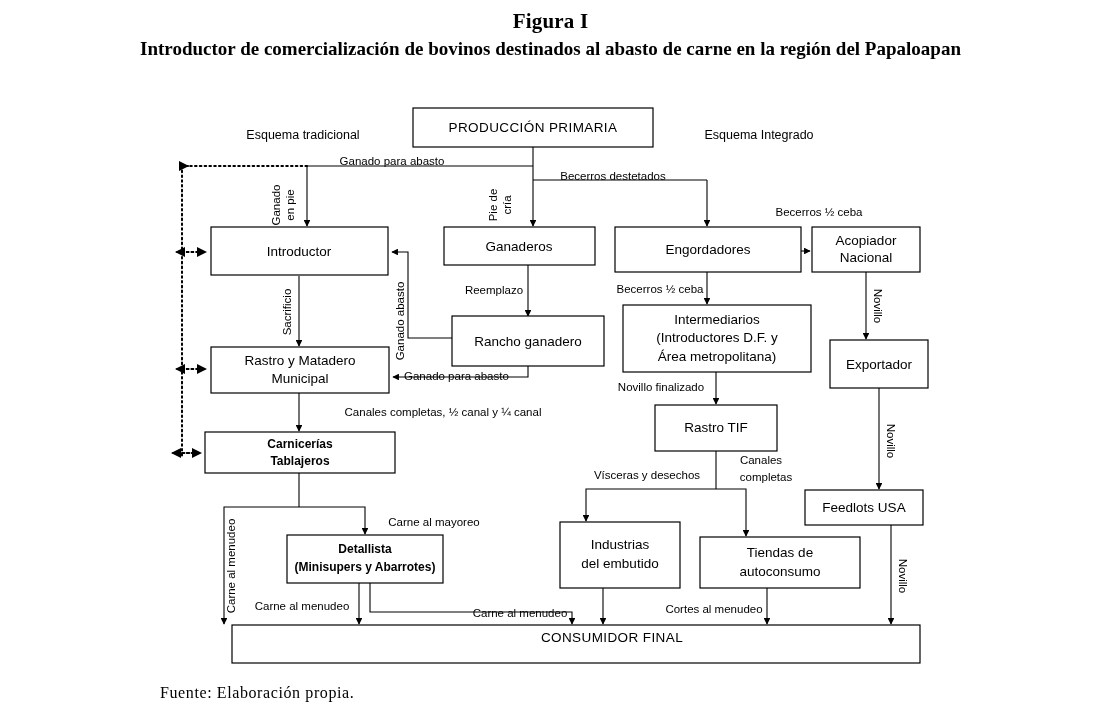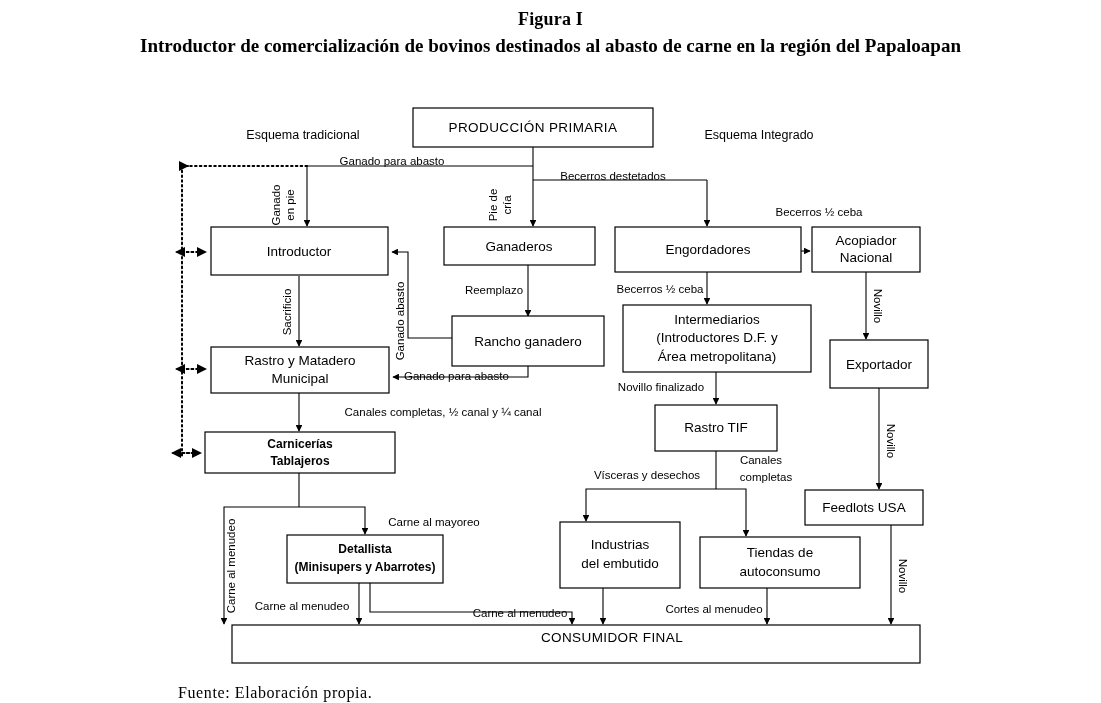--- a/index.html
+++ b/index.html
@@ -17,37 +17,37 @@
   }
   #page {
     position: relative;
     width: 1101px;
     height: 703px;
   }
   .fig-title {
     text-align: center;
     font-family: "Liberation Serif", serif;
     font-weight: bold;
-    font-size: 18px;
+    font-size: 21px;
     letter-spacing: 0.2px;
     margin: 8px 0 0 0;
     line-height: 1.25;
   }
   .fig-subtitle {
     text-align: center;
     font-family: "Liberation Serif", serif;
     font-weight: bold;
     font-size: 19px;
     margin: 4px 0 0 0;
     line-height: 1.2;
     white-space: nowrap;
   }
   .source-note {
     position: absolute;
-    left: 178px;
+    left: 160px;
     top: 676px;
     font-family: "Liberation Serif", serif;
     font-size: 16px;
     letter-spacing: 0.6px;
   }
   svg#diagram {
     position: absolute;
     left: 0;
     top: 58px;
   }

